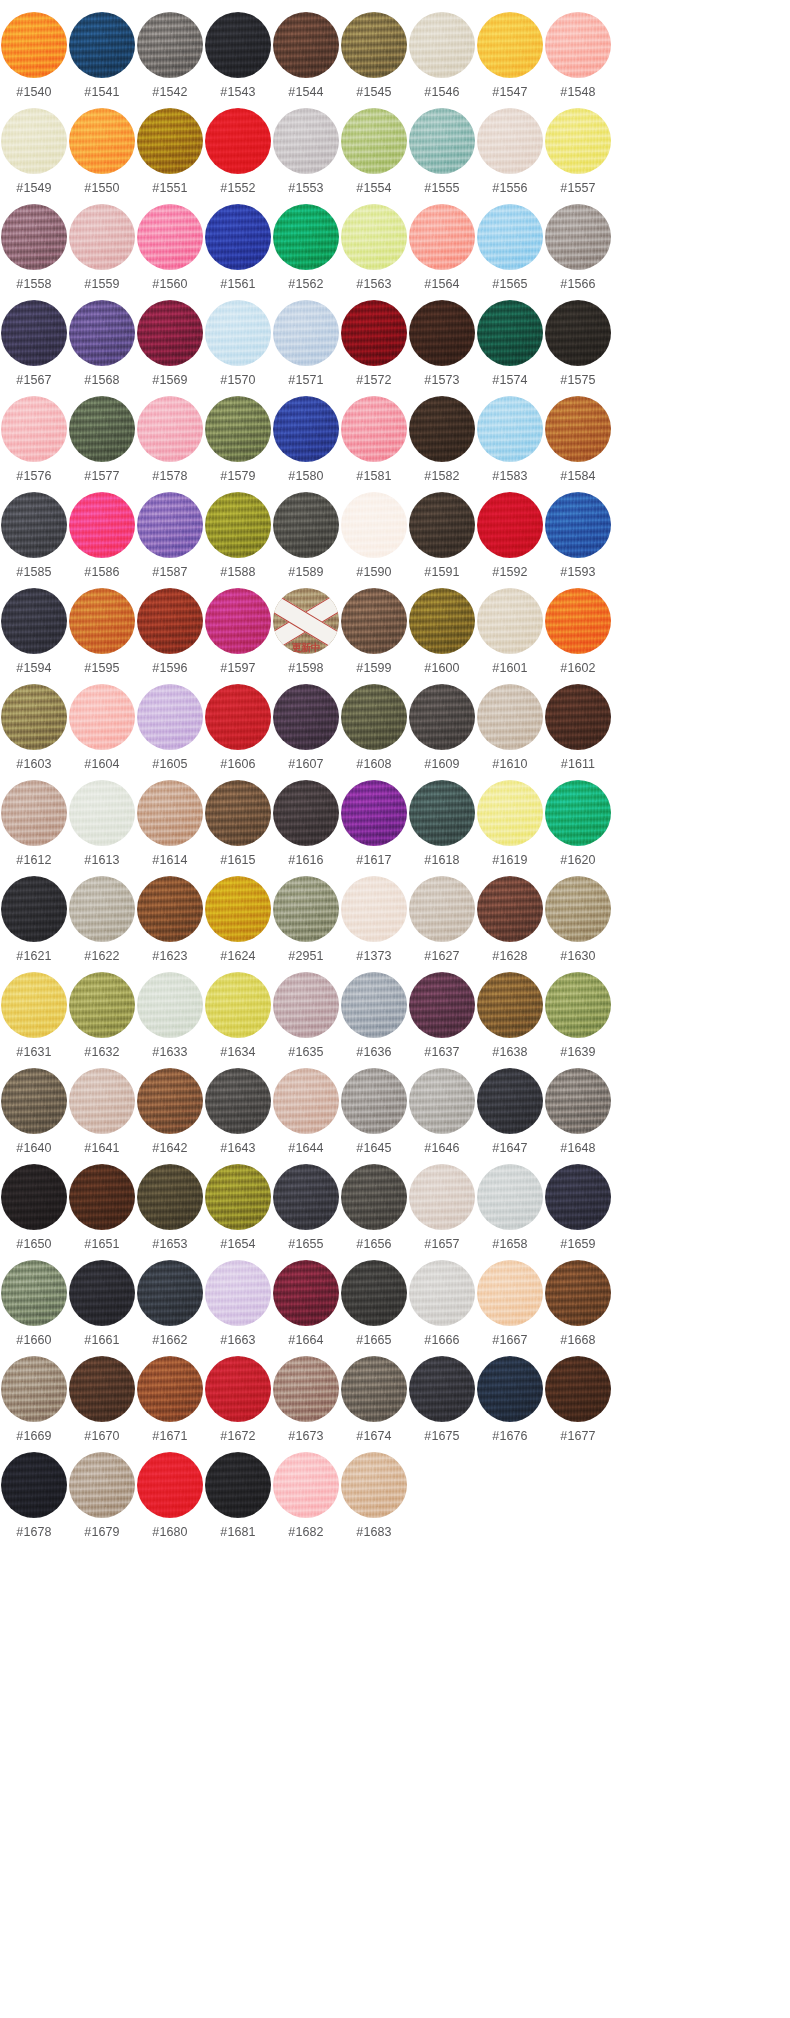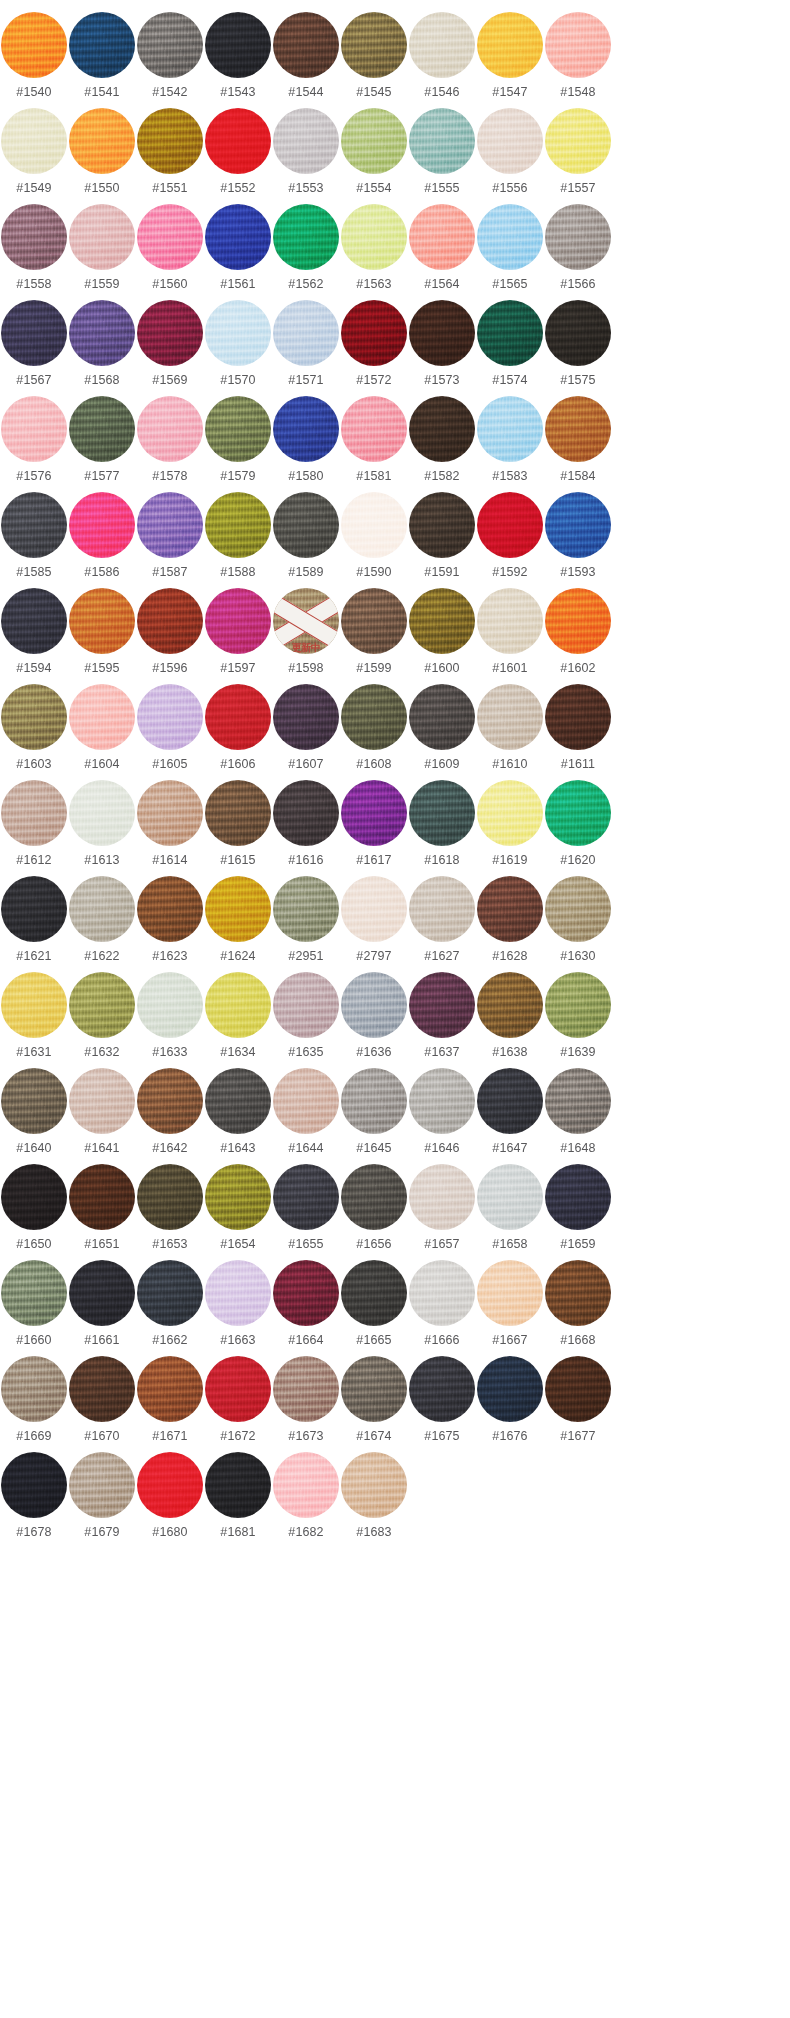--- a/index.html
+++ b/index.html
@@ -479,21 +479,21 @@
     <div class="swatch-cell">
       <div class="swatch-disc" style="background-color: rgb(204, 154, 25);"></div>
       <div class="swatch-label">#1624</div>
     </div>
     <div class="swatch-cell">
       <div class="swatch-disc" style="background-color: rgb(143, 146, 119);"></div>
       <div class="swatch-label">#2951</div>
     </div>
     <div class="swatch-cell">
       <div class="swatch-disc" style="background-color: rgb(238, 224, 214);"></div>
-      <div class="swatch-label">#2797</div>
+      <div class="swatch-label">#1373</div>
     </div>
     <div class="swatch-cell">
       <div class="swatch-disc" style="background-color: rgb(205, 194, 182);"></div>
       <div class="swatch-label">#1627</div>
     </div>
     <div class="swatch-cell">
       <div class="swatch-disc" style="background-color: rgb(102, 62, 51);"></div>
       <div class="swatch-label">#1628</div>
     </div>
     <div class="swatch-cell">

